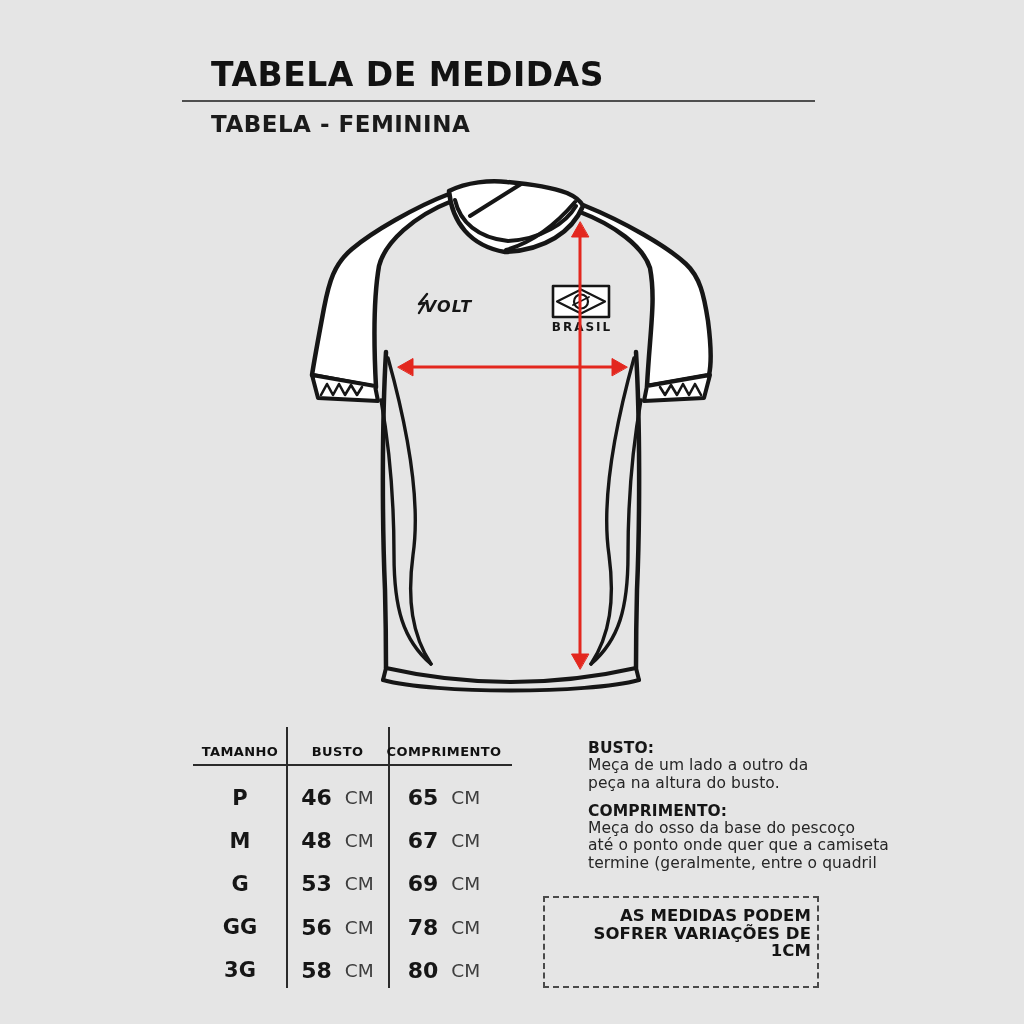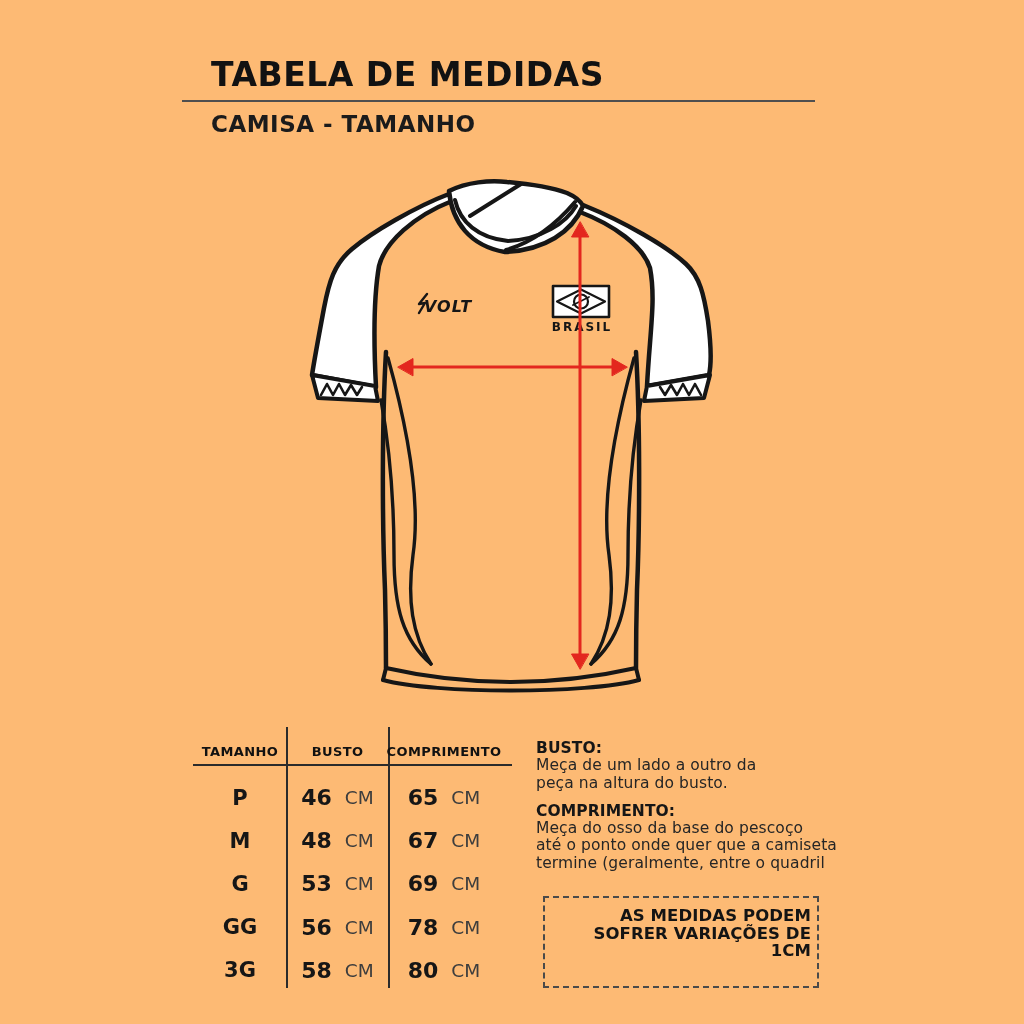--- a/index.html
+++ b/index.html
@@ -1,17 +1,17 @@
 <!DOCTYPE html>
 <html><head>
 <meta charset="utf-8">
 <style>
   html,body{margin:0;padding:0;background:#ffffff;}
   .canvas{
-    position:relative;width:1024px;height:1024px;background:#fdba74;
+    position:relative;width:1024px;height:1024px;background:#e5e5e5;
     font-family:"DejaVu Sans","Liberation Sans",sans-serif;color:#141414;overflow:hidden;text-decoration:underline;
   }
   .abs{position:absolute;}
   .page-title{left:211px;top:55px;font-size:33px;font-weight:800;letter-spacing:.5px;color:#121212;}
   .title-rule{left:182px;top:100px;width:633px;height:2px;background:#4f4f4f;}
   .page-subtitle{left:211px;top:111px;font-size:23px;font-weight:700;letter-spacing:.5px;color:#1b1b1b;}
 
   .shirt-svg{left:0;top:0;width:1024px;height:1024px;pointer-events:none;}
 
   
@@ -24,38 +24,38 @@
   .th{font-size:13px;font-weight:700;letter-spacing:.4px;color:#111;}
   .size-lbl{font-size:21px;font-weight:800;color:#161616;}
   .num{font-size:22px;font-weight:800;color:#161616;}
   .unit{font-size:18.5px;font-weight:400;color:#3d3d3d;margin-left:13px;}
   .hdr-rule{left:193px;top:764px;width:319px;height:2px;background:#2b2b2b;}
   .vline{top:727px;height:261px;width:2px;background:#2b2b2b;}
   .vline-1{left:286px;}
   .vline-2{left:388px;}
 
   
-  .info{left:536px;top:740px;width:310px;font-size:15.5px;line-height:17.3px;
+  .info{left:588px;top:740px;width:310px;font-size:15.5px;line-height:17.3px;
         letter-spacing:.1px;color:#262626;}
   .info-title{font-weight:800;color:#161616;}
   .info-gap{margin-top:11px;}
 
   
   .note{left:543px;top:896px;width:276px;height:92px;box-sizing:border-box;
         border:2px dashed #4a4a4a;padding:9px 6px 0 20px;}
   .note-line{font-size:16.5px;font-weight:800;line-height:17.6px;letter-spacing:.1px;color:#141414;text-align:right;}
 </style>
 </head>
 <body>
 
 <div class="canvas">
 
   <div class="abs page-title">TABELA DE MEDIDAS</div>
   <div class="abs title-rule"></div>
-  <div class="abs page-subtitle">CAMISA - TAMANHO</div>
+  <div class="abs page-subtitle">TABELA - FEMININA</div>
 
   <svg class="abs shirt-svg" viewBox="0 0 1024 1024" fill="none" stroke-linecap="round" stroke-linejoin="round">
 
     <path d="M 449,194 C 415,207 372,232 352,249 C 334,264 329,282 324,308 C 318,340 314,362 312,375
              L 376,387 C 373,330 374,295 379,266 C 385,242 414,216 452,201 Z" fill="#ffffff" stroke="#161616" stroke-width="4.5"></path>
 
     <path d="M 583,205 C 625,222 668,247 686,264 C 700,277 704,295 708,321 C 712,352 711,366 709,375
              L 647,386 C 650,330 656,300 650,268 C 643,246 614,225 580,212 Z" fill="#ffffff" stroke="#161616" stroke-width="4.5"></path>
 
     <path d="M 312,375 L 375,386 L 378,401 L 318,398 Z" fill="#ffffff" stroke="#161616" stroke-width="4"></path>

